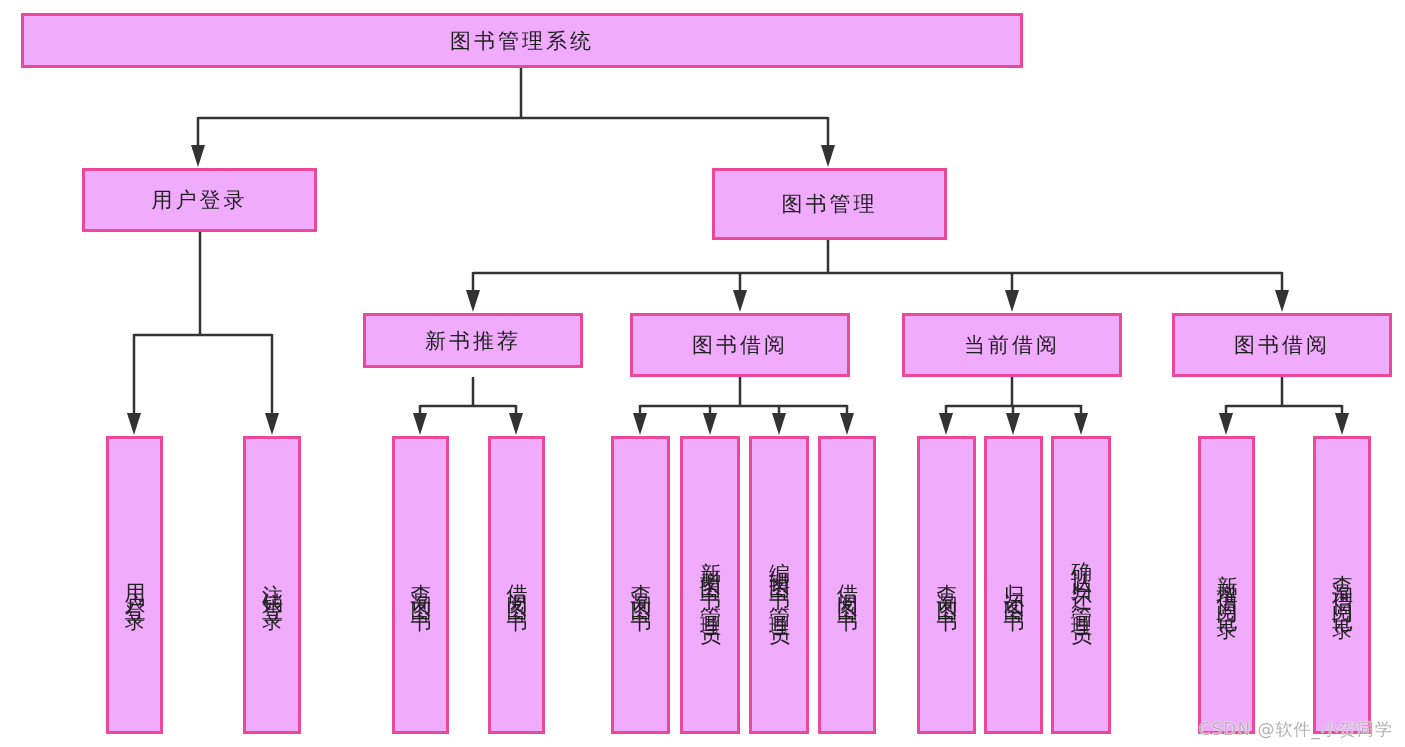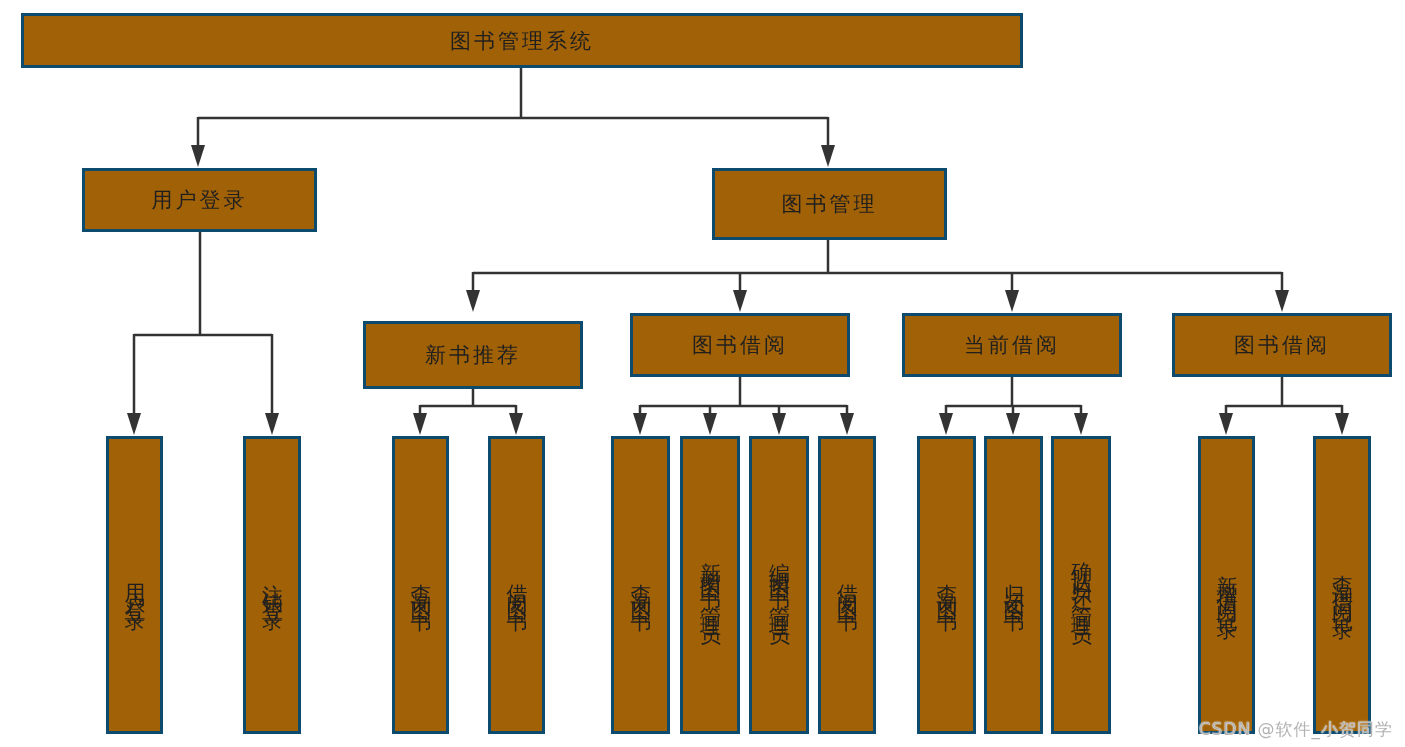--- a/index.html
+++ b/index.html
@@ -8,22 +8,22 @@
     width:1405px;height:747px;
     background:#ffffff;
     font-family:"DejaVu Sans","Liberation Sans",sans-serif;
     color:#1f1f1f;
     overflow:hidden;
   }
   .connectors{position:absolute;left:0;top:0;width:1405px;height:747px;}
   .node{
     position:absolute;
     box-sizing:border-box;
-    border:3px solid #0c4a6e;
-    background:#a16207;
+    border:3px solid #ec4899;
+    background:#f0abfc;
     display:flex;align-items:center;justify-content:center;
   }
   .h-node span{
     font-size:21px;
     letter-spacing:3px;
     white-space:nowrap;
     color:#1f1f1f;
   }
   .v-node span{
     writing-mode:vertical-rl;
@@ -120,21 +120,21 @@
     <span>图书管理系统</span>
   </div>
 
   <div class="node h-node" style="left:82px;top:168px;width:235px;height:64px;">
     <span>用户登录</span>
   </div>
   <div class="node h-node" style="left:712px;top:168px;width:235px;height:72px;">
     <span>图书管理</span>
   </div>
 
-  <div class="node h-node" style="left:363px;top:321px;width:220px;height:68px;">
+  <div class="node h-node" style="left:363px;top:313px;width:220px;height:55px;">
     <span>新书推荐</span>
   </div>
   <div class="node h-node" style="left:630px;top:313px;width:220px;height:64px;">
     <span>图书借阅</span>
   </div>
   <div class="node h-node" style="left:902px;top:313px;width:220px;height:64px;justify-content:center;">
     <span>当前借阅</span>
   </div>
   <div class="node h-node" style="left:1172px;top:313px;width:220px;height:64px;">
     <span>图书借阅</span>

